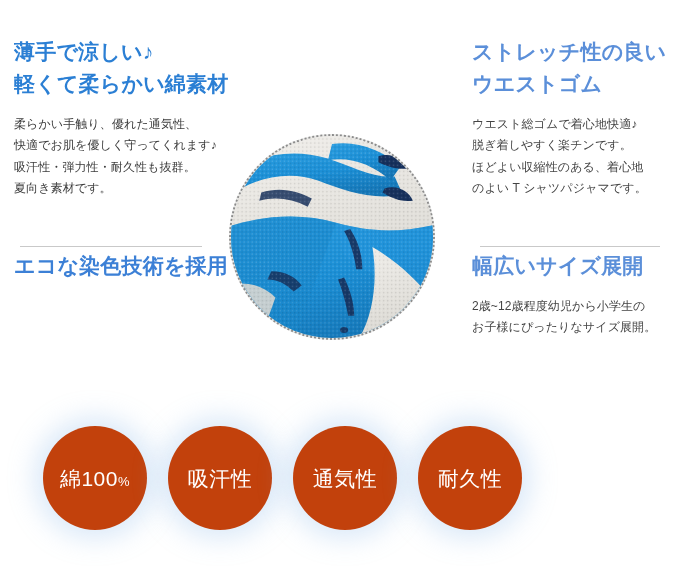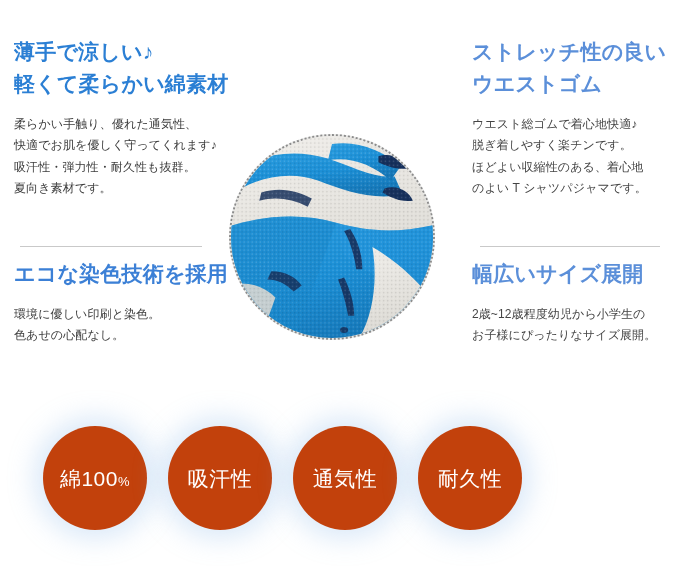--- a/index.html
+++ b/index.html
@@ -23,21 +23,21 @@
   }
 
   
   .feature {
     position: absolute;
     width: 230px;
   }
   .feature.left  { left: 14px; }
   .feature.right { left: 472px; }
   .feature.row1  { top: 36px; }
-  .feature.row2  { top: 258px; }
+  .feature.row2  { top: 250px; }
 
   .feature-title {
     font-size: 21px;
     font-weight: bold;
     line-height: 1.52;
     letter-spacing: 0.2px;
     margin: 0 0 14px 0;
     white-space: pre-line;
   }
   .feature.left.row1  .feature-title { color: #2b7fd4; }
@@ -135,22 +135,20 @@
 脱ぎ着しやすく楽チンです。
 ほどよい収縮性のある、着心地
 のよい T シャツパジャマです。</p>
   </div>
 
   <div class="divider left"></div>
   <div class="divider right"></div>
 
   <div class="feature left row2">
     <h2 class="feature-title">エコな染色技術を採用</h2>
-    <p class="feature-body">環境に優しい印刷と染色。
-色あせの心配なし。</p>
   </div>
 
   <div class="feature right row2">
     <h2 class="feature-title">幅広いサイズ展開</h2>
     <p class="feature-body">2歳~12歳程度幼児から小学生の
 お子様にぴったりなサイズ展開。</p>
   </div>
 
   <div id="photo-circle">
     <svg viewBox="0 0 200 200" preserveAspectRatio="xMidYMid slice">

